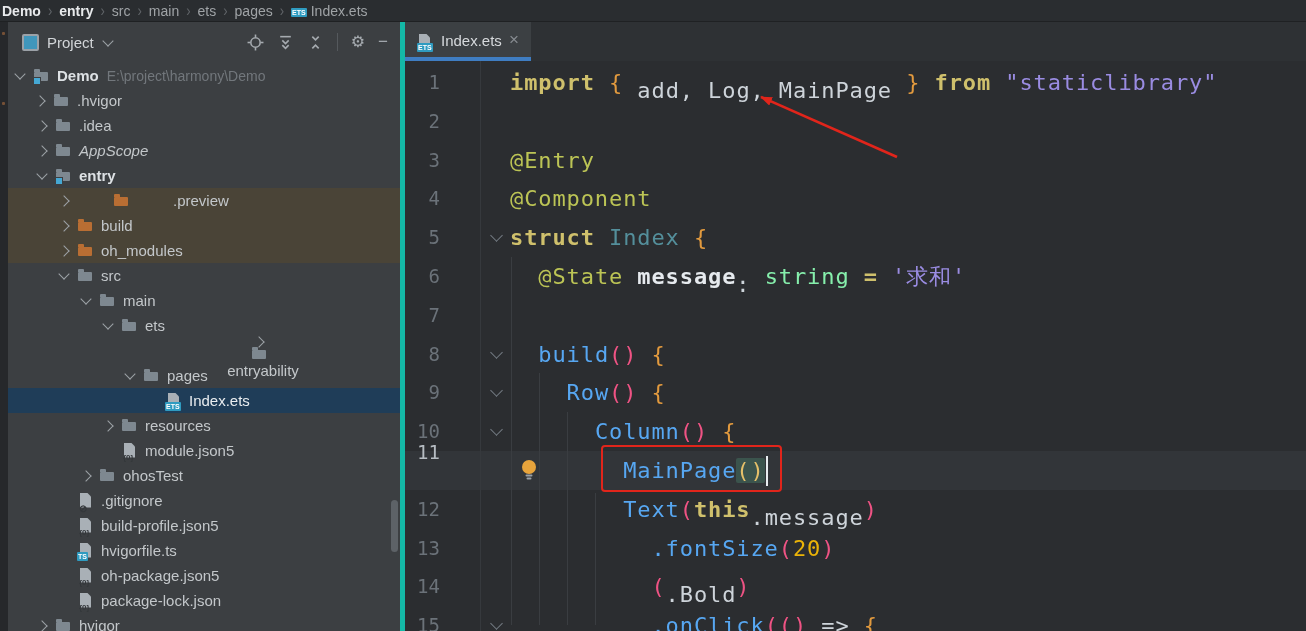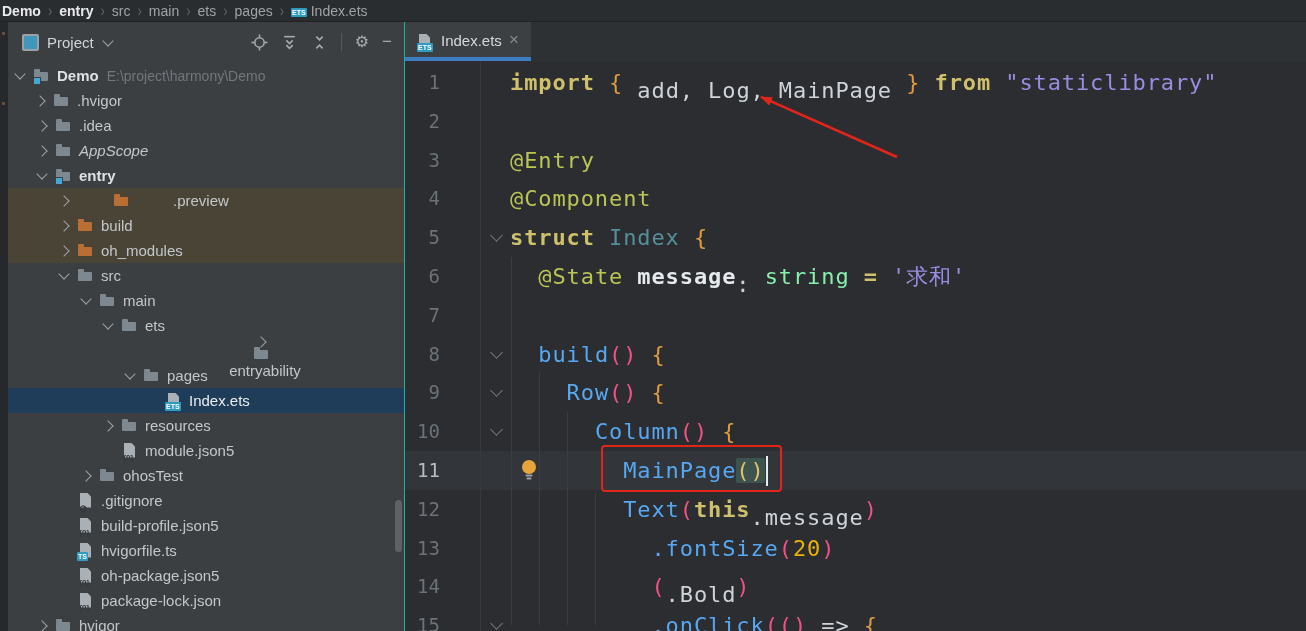--- a/index.html
+++ b/index.html
@@ -14,21 +14,21 @@
   .bc-sep{color:#5f6367;font-size:13px;margin:0 7px;transform:scaleY(1.3);}
   .mini-ets{display:inline-block;background:#2f9bc0;color:#fff;font-size:7px;font-weight:bold;
             line-height:9px;padding:0 1px;border-radius:1px;margin-right:4px;position:relative;top:2px;}
 
   
   .stripe{position:absolute;left:0;top:22px;width:8px;height:609px;background:#26282b;border-right:1px solid #1f2123;}
   .stripe .dot{position:absolute;left:2px;width:3px;height:3px;border-radius:1px;background:#8a5a3a;opacity:.8;}
 
   
   .panel{position:absolute;left:8px;top:22px;width:397px;height:609px;background:#3c3f42;
-         border-right:1px solid #14b8a6;box-sizing:border-box;}
+         border-right:5px solid #14b8a6;box-sizing:border-box;}
   .phead{height:40px;display:flex;align-items:center;padding:0 12px 0 14px;}
   .proj-ic{width:13px;height:13px;border:2px solid #9ba1a7;border-radius:2px;background:#4096bb;
            background-clip:padding-box;margin-right:8px;flex:none;}
   .ptitle{color:#d2d5d8;font-size:15px;}
   .pchev{width:7px;height:7px;border-right:1.6px solid #9da2a7;border-bottom:1.6px solid #9da2a7;
          transform:rotate(45deg);margin:-3px 0 0 10px;}
   .picons{margin-left:auto;display:flex;align-items:center;gap:13px;}
   .picons svg{display:block;}
   .pdivider{width:1px;height:18px;background:#55595d;}
   .pminus{color:#a6abb0;font-size:17px;line-height:10px;}
@@ -365,21 +365,21 @@
           <div class="gnum" style="top: 2px;">1</div>
           <div class="gnum" style="top: 40.8px;">2</div>
           <div class="gnum" style="top: 79.6px;">3</div>
           <div class="gnum" style="top: 118.4px;">4</div>
           <div class="gnum" style="top: 157.2px;">5</div>
           <div class="gnum" style="top: 196px;">6</div>
           <div class="gnum" style="top: 234.8px;">7</div>
           <div class="gnum" style="top: 273.6px;">8</div>
           <div class="gnum" style="top: 312.4px;">9</div>
           <div class="gnum" style="top: 351.2px;">10</div>
-          <div class="gnum cur" style="top: 390px;">11</div>
+          <div class="gnum cur" style="top: 372px;">11</div>
           <div class="gnum" style="top: 428.8px;">12</div>
           <div class="gnum" style="top: 467.6px;">13</div>
           <div class="gnum" style="top: 506.4px;">14</div>
           <div class="gnum" style="top: 545.2px;">15</div>
           <div class="fold" style="top: 170.2px;"></div>
           <div class="fold" style="top: 286.6px;"></div>
           <div class="fold" style="top: 325.4px;"></div>
           <div class="fold" style="top: 364.2px;"></div>
           <div class="fold" style="top: 558.2px;"></div>
         </div>

